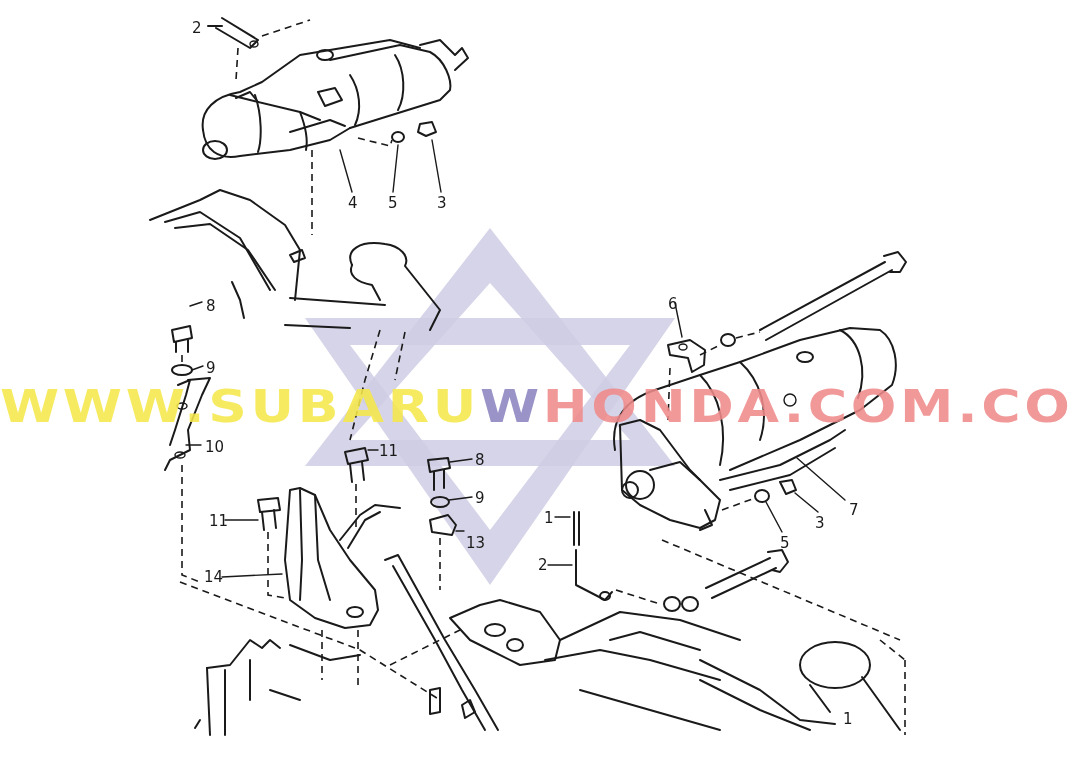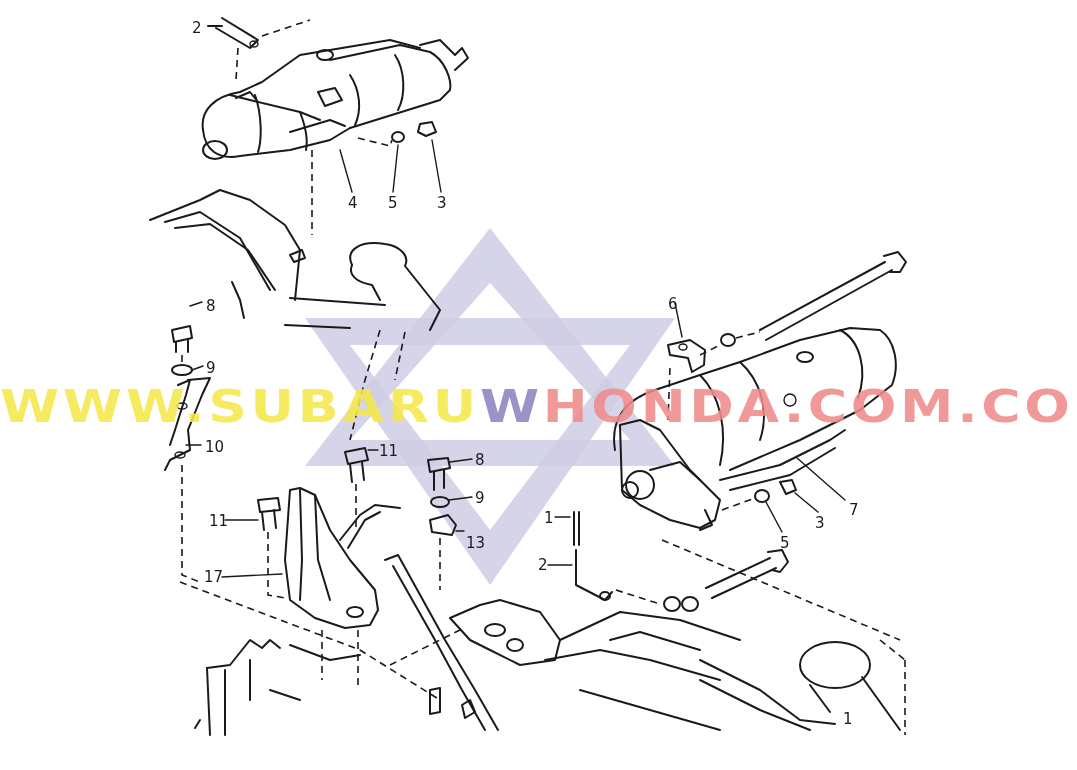--- a/index.html
+++ b/index.html
@@ -210,21 +210,21 @@
     <span class="callout" style="left:437px;top:196px">3</span>
     <span class="callout" style="left:206px;top:299px">8</span>
     <span class="callout" style="left:206px;top:361px">9</span>
     <span class="callout" style="left:205px;top:440px">10</span>
     <span class="callout" style="left:668px;top:297px">6</span>
     <span class="callout" style="left:379px;top:444px">11</span>
     <span class="callout" style="left:475px;top:453px">8</span>
     <span class="callout" style="left:475px;top:491px">9</span>
     <span class="callout" style="left:466px;top:536px">13</span>
     <span class="callout" style="left:209px;top:514px">11</span>
-    <span class="callout" style="left:204px;top:570px">17</span>
+    <span class="callout" style="left:204px;top:570px">14</span>
     <span class="callout" style="left:544px;top:511px">1</span>
     <span class="callout" style="left:538px;top:558px">2</span>
     <span class="callout" style="left:815px;top:516px">3</span>
     <span class="callout" style="left:780px;top:536px">5</span>
     <span class="callout" style="left:849px;top:503px">7</span>
     <span class="callout" style="left:843px;top:712px">1</span>
   </div>
 </div>
 
 </body></html>

